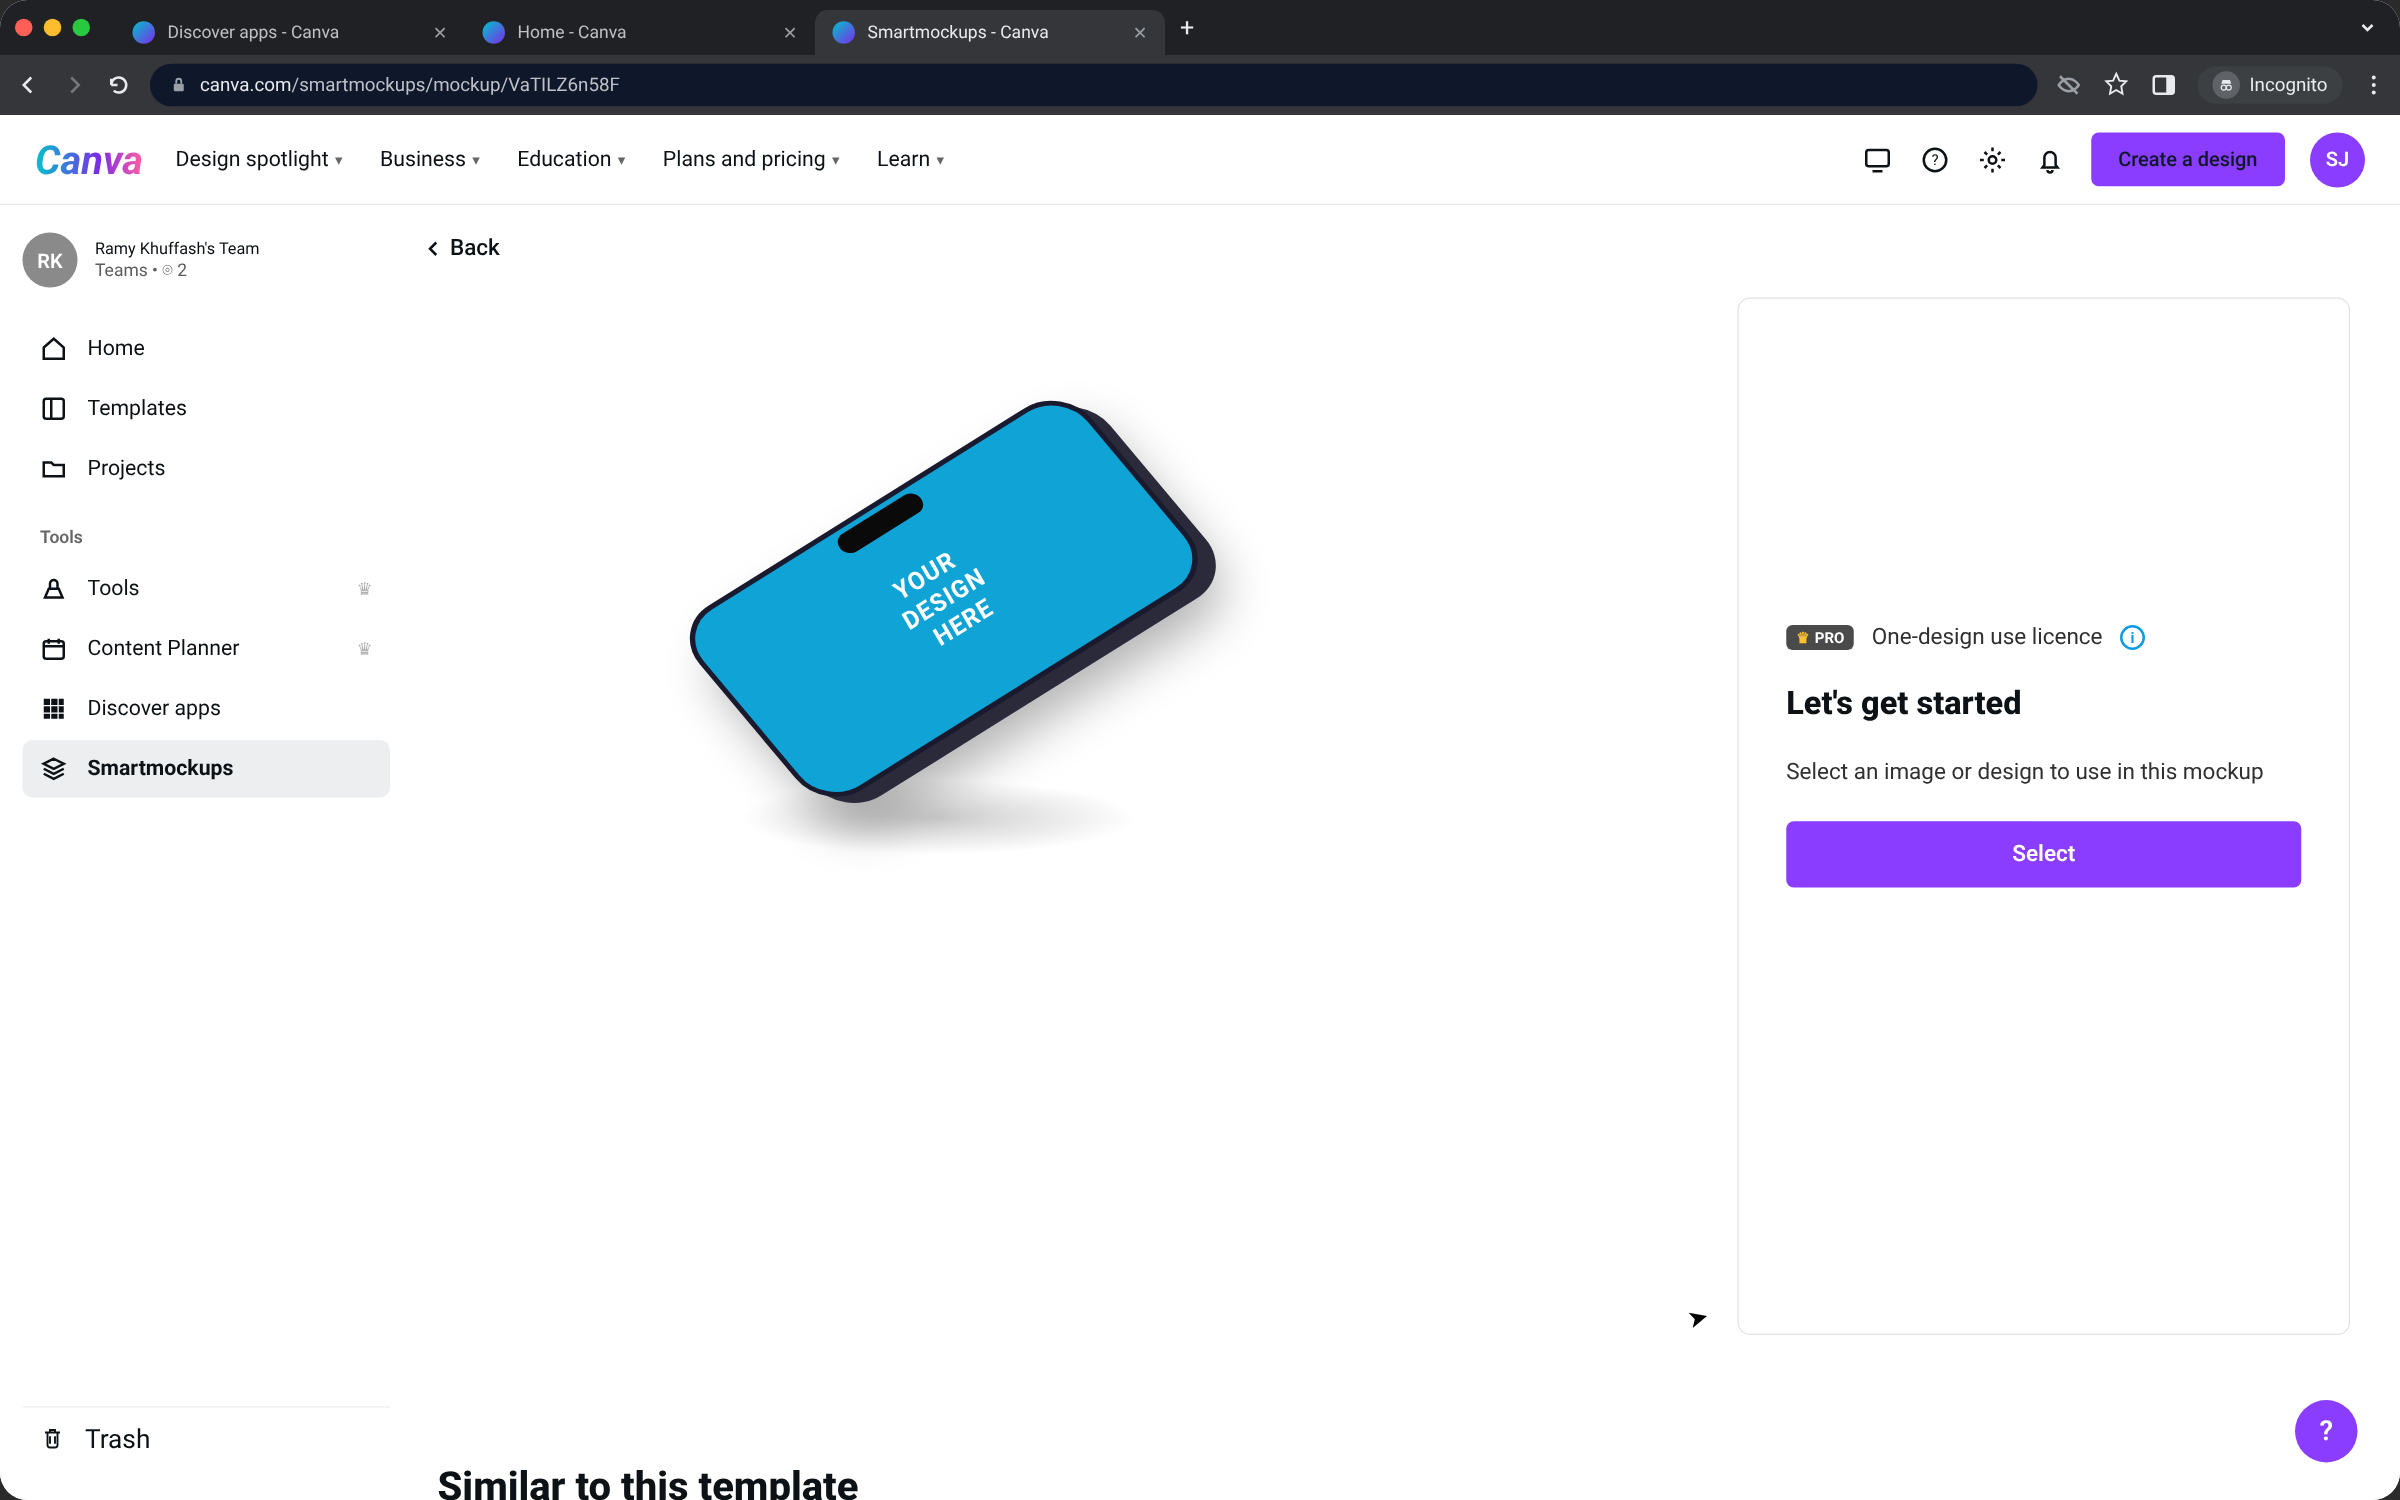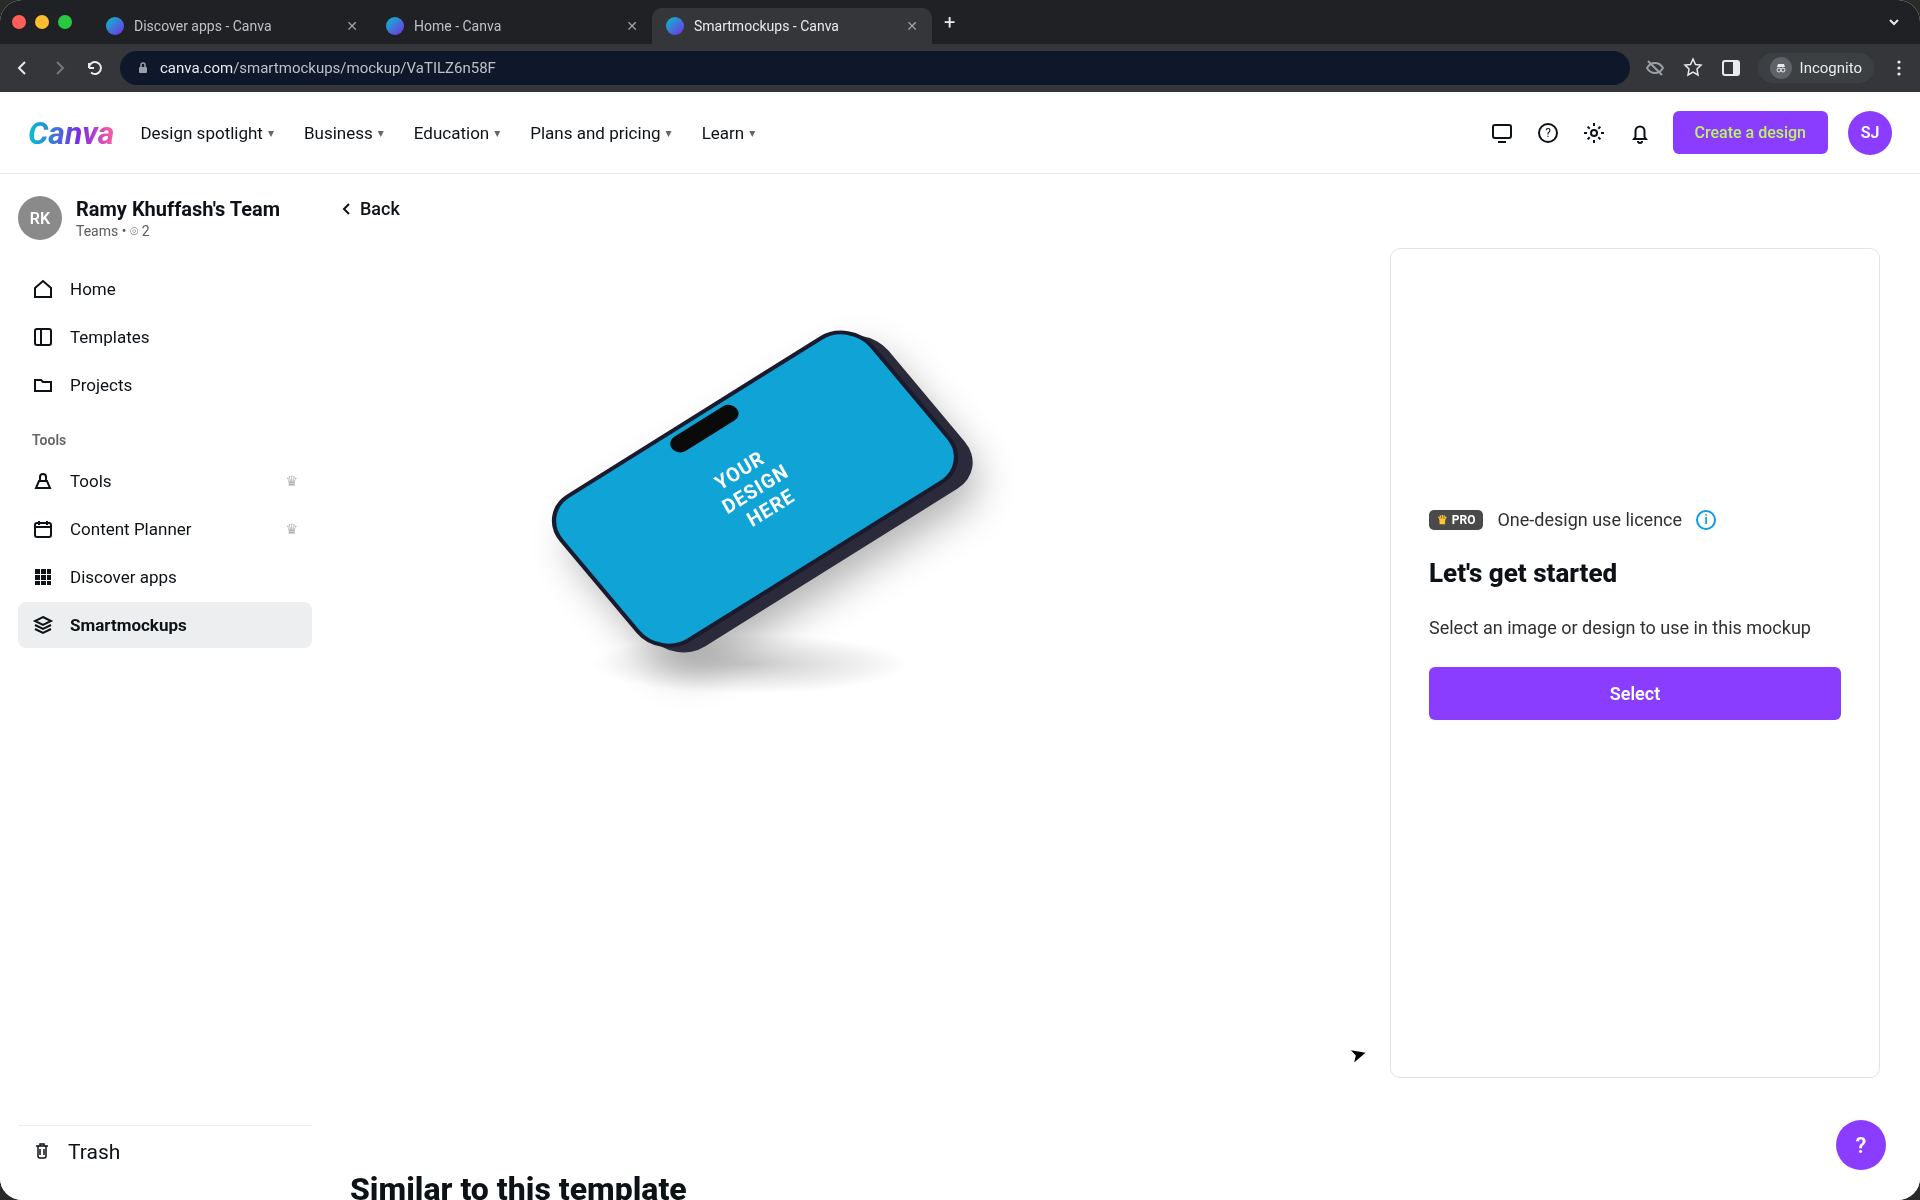--- a/index.html
+++ b/index.html
@@ -27,35 +27,35 @@
 .navicon.enabled { color:#e8eaed; }
 .url-field { flex:1; background:#0f172a; border-radius:20px; height:34px; display:flex; align-items:center; padding:0 16px; color:#bdc1c6; font-size:15px; gap:10px; }
 .url-field .lock{color:#9aa0a6;}
 .url-field .dom{color:#e8eaed;}
 .right-icons{display:flex;align-items:center;gap:16px;color:#e8eaed;text-align:center;}
 .incog-pill{display:flex;align-items:center;gap:8px;background:#3c4043;padding:4px 12px;border-radius:16px;font-size:15px;}
 .incog-badge{width:22px;height:22px;border-radius:50%;background:#5f6368;display:flex;align-items:center;justify-content:center;}
 
 
 .page { flex:1; background:#fff; display:flex; flex-direction:column; overflow:hidden; position:relative;}
-.topnav { height:82px; border-bottom:1px solid #e8e8e8; display:flex; align-items:center; padding:0 28px; gap:26px; }
+.topnav { height:72px; border-bottom:1px solid #e8e8e8; display:flex; align-items:center; padding:0 28px; gap:26px; }
 .canva-logo{font-size:32px;font-weight:700;background:linear-gradient(90deg,#00c4cc 0%,#7d2ae8 60%,#ff5ea1 100%);-webkit-background-clip:text;color:transparent;font-style:italic;}
 .nav-items{display:flex;gap:30px;}
 .nav-item{display:flex;align-items:center;gap:5px;color:#0d1216;font-size:17px;}
 .nav-item .chev{font-size:12px;color:#666;}
 .nav-right{margin-left:auto;display:flex;align-items:center;gap:20px;}
 .icon-btn{width:26px;height:26px;display:flex;align-items:center;justify-content:center;color:#0d1216;}
-.create-btn{background:#8b3dff;color:#bef264;border:none;border-radius:6px;padding:12px 22px;font-size:16px;font-weight:500;}
+.create-btn{background:#8b3dff;color:#0f172a;border:none;border-radius:6px;padding:12px 22px;font-size:16px;font-weight:500;}
 .avatar{width:44px;height:44px;border-radius:50%;background:#8b3dff;color:#fff;display:flex;align-items:center;justify-content:center;font-weight:600;font-size:16px;}
 
 .page-body{flex:1;display:flex;overflow:hidden;}
 .sidebar{width:330px;padding:22px 18px;display:flex;flex-direction:column;}
 .team-row{display:flex;align-items:center;gap:14px;margin-bottom:26px;}
 .team-av{width:44px;height:44px;border-radius:50%;background:#8a8a8a;color:#fff;display:flex;align-items:center;justify-content:center;font-weight:600;}
-.team-info .nm{font-weight:700;color:#0d1216;font-size:20px;}
+.team-info .nm{font-weight:400;color:#0d1216;font-size:13px;}
 .team-info .sub{color:#5b5b5b;font-size:14px;margin-top:2px;}
 .side-list{display:flex;flex-direction:column;gap:2px;}
 .side-item{display:flex;align-items:center;gap:16px;padding:12px 14px;border-radius:8px;color:#0d1216;font-size:17px;}
 .side-item .ic{width:22px;height:22px;display:flex;align-items:center;justify-content:center;color:#333;}
 .side-item.active{background:#eceef0;font-weight:700;}
 .side-item .crown{margin-left:auto;color:#b0b0b0;font-size:14px;}
 .side-heading{color:#666;font-size:14px;font-weight:600;margin:24px 0 10px 14px;}
 .sidebar-spacer{flex:1;}
 .invite-btn{display:flex;align-items:center;gap:16px;background:#f1f2f4;border-radius:8px;padding:14px;color:#0d1216;font-size:17px;margin-bottom:8px;}
 .trash-item{display:flex;align-items:flex-start;gap:16px;padding:14px;color:#0d1216;font-size:21px;border-top:1px solid #eee;}

